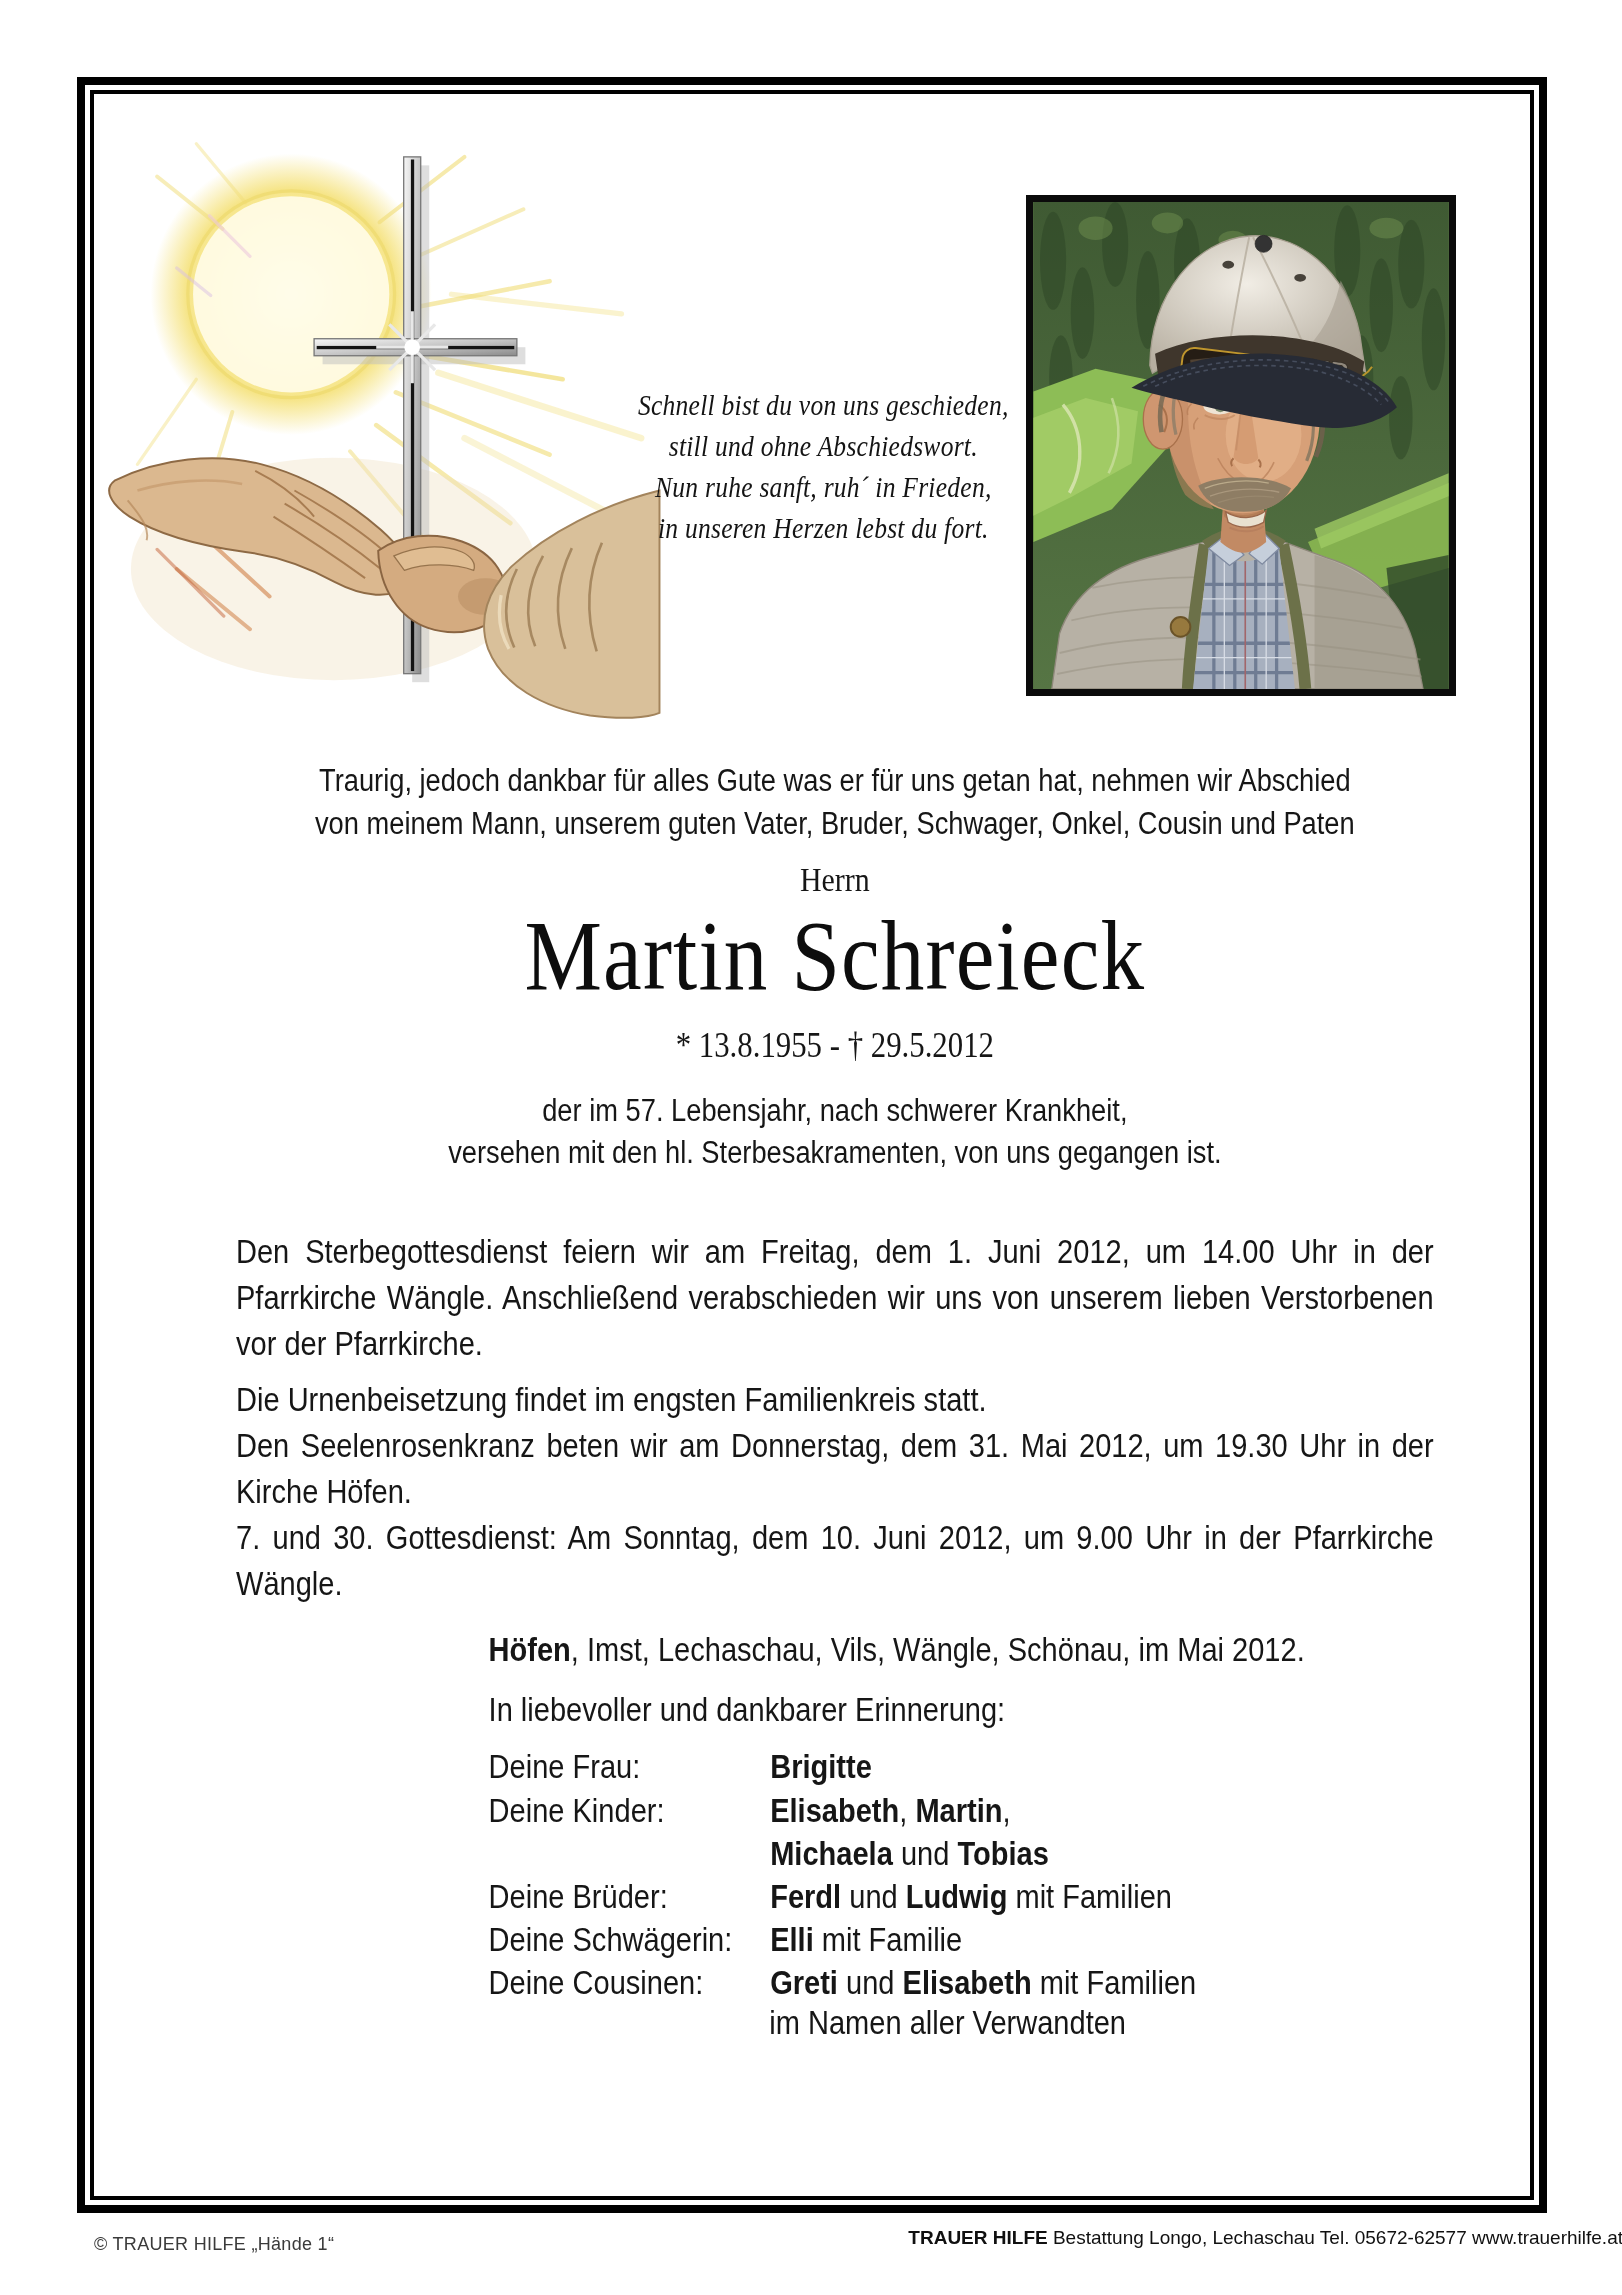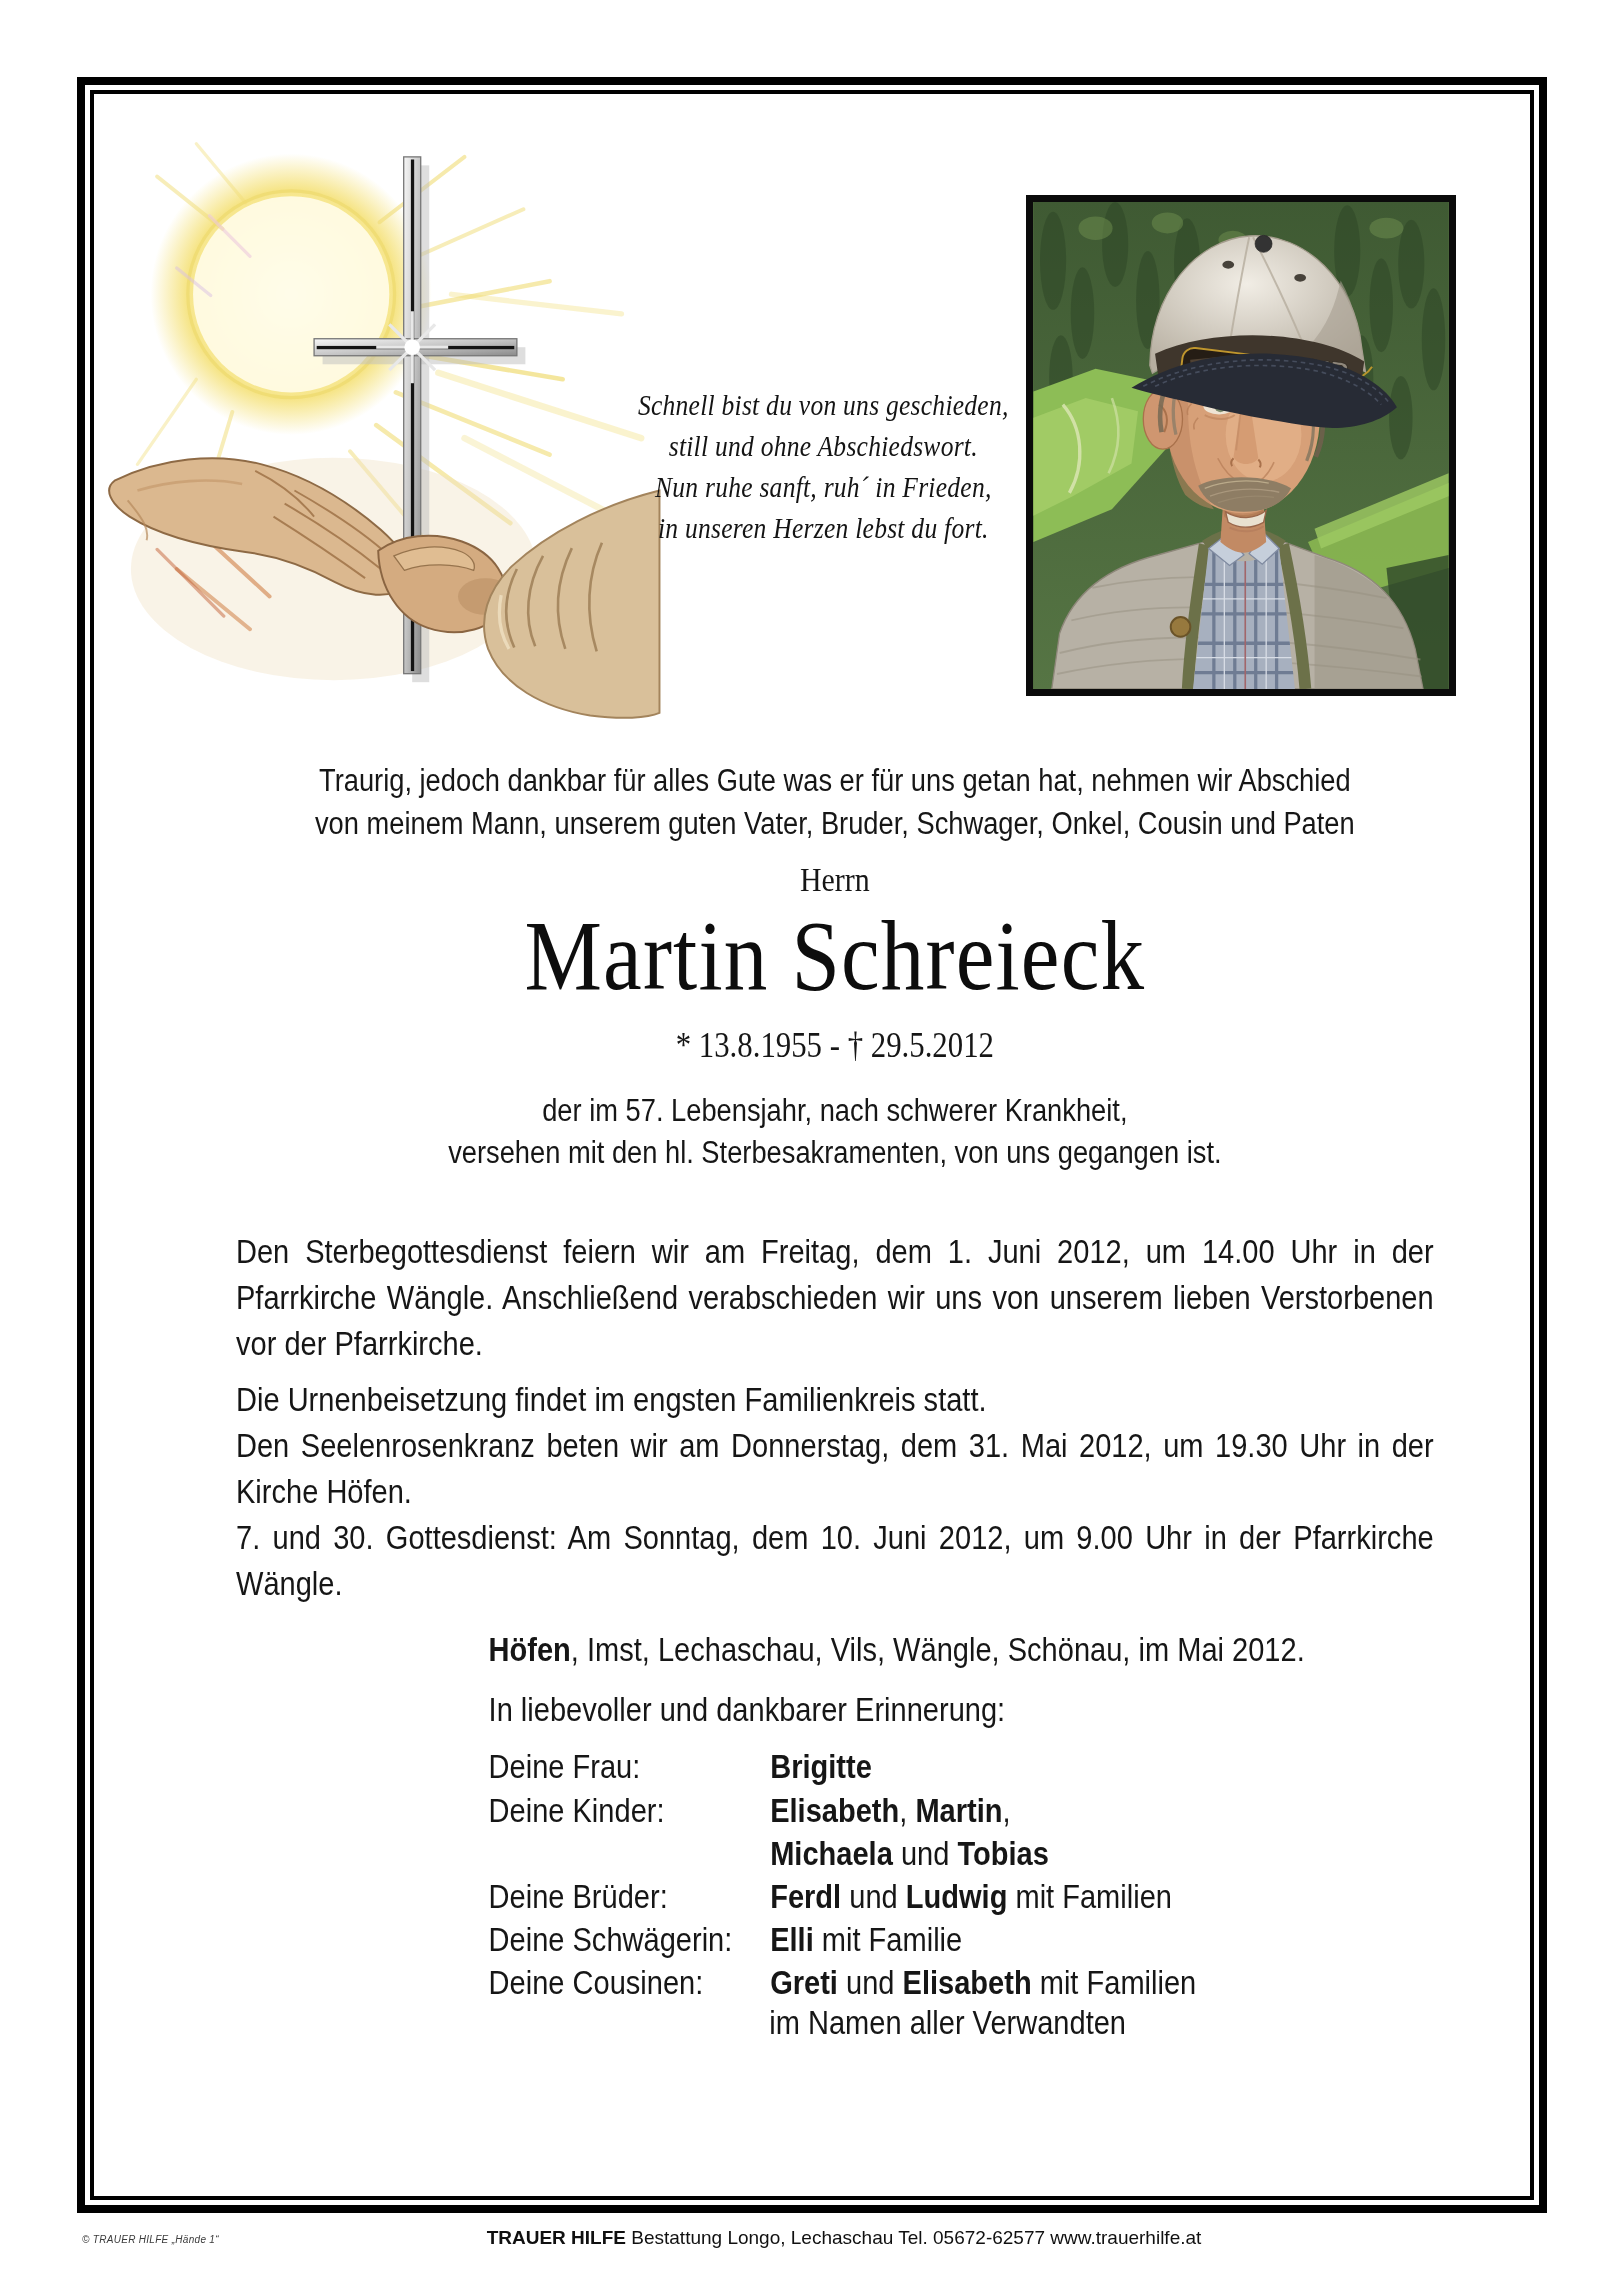--- a/index.html
+++ b/index.html
@@ -32,22 +32,22 @@
   .dates{top:267px;text-align:center;font-family:"Liberation Serif",serif;font-size:35px;}
   .age{top:331px;line-height:42px;text-align:center;font-size:31px;}
   .para{position:absolute;left:0;width:100%;line-height:46px;text-align:justify;font-size:33px;}
   .loc{position:absolute;left:287px;width:1074px;top:872px;font-size:33px;}
   .memory{position:absolute;left:287px;width:1074px;top:932px;font-size:33px;}
   .fam-row{position:absolute;left:287px;width:1074px;font-size:33px;}
   .fam-label{display:inline-block;width:320px;}
   .fam-value .bold, .loc .bold, .footer-center .bold{font-weight:bold;}
   .imnamen{position:absolute;left:606px;top:1245px;font-size:33px;}
 
-  .footer-left{position:absolute;left:82px;top:2234px;font-size:10px;color:#3a3a3a;letter-spacing:0.3px;font-style:italic;}
-  .footer-center{position:absolute;left:65px;right:0;top:2227px;text-align:center;font-size:19px;color:#101010;}
+  .footer-left{position:absolute;left:94px;top:2234px;font-size:18px;color:#3a3a3a;letter-spacing:0.3px;}
+  .footer-center{position:absolute;left:65px;right:0;top:2227px;text-align:right;font-size:19px;color:#101010;}
 </style>
 </head>
 <body>
 
 <div class="frame">
   <div class="frame-inner"></div>
 </div>
 
 <svg class="artwork" width="563" height="628" viewBox="0 0 860 960">
   <defs>

